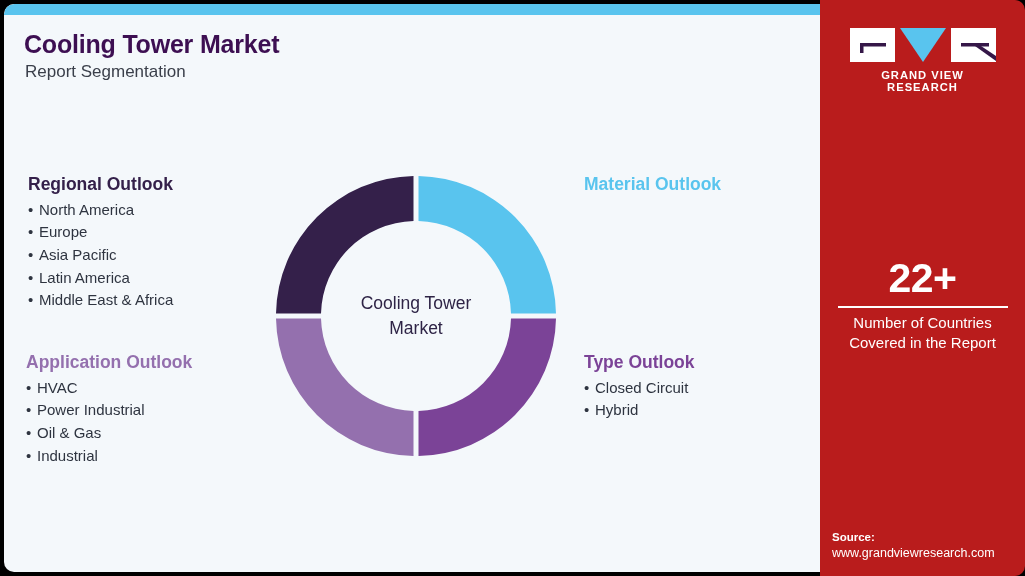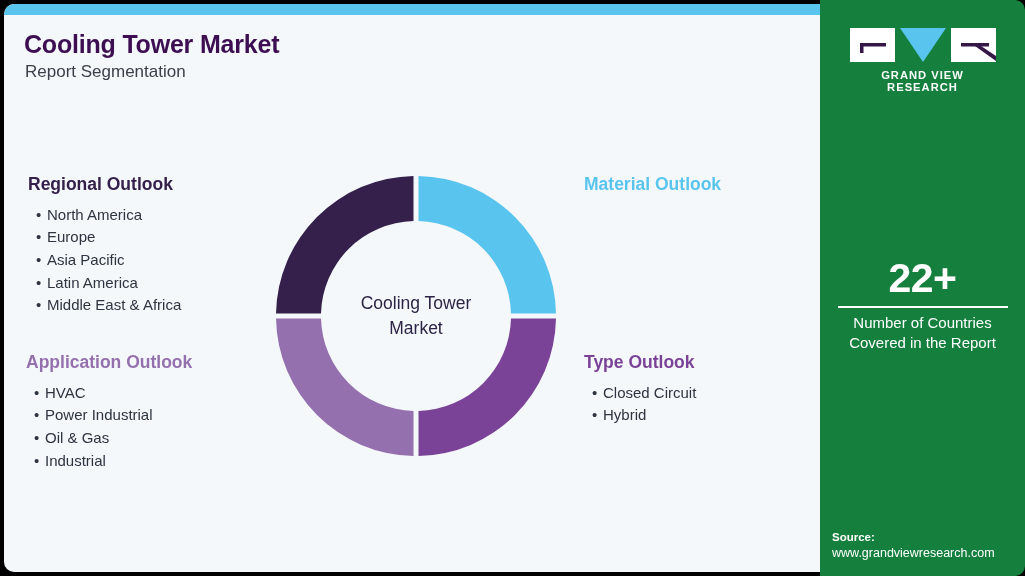--- a/index.html
+++ b/index.html
@@ -64,21 +64,21 @@
   .outlook {
     position: absolute;
   }
   .outlook h3 {
     margin: 0 0 3px 0;
     font-size: 17.5px;
     font-weight: bold;
     line-height: 1.25;
   }
   .outlook ul {
-    margin: 8px;
+    margin: 0;
     padding: 0;
     list-style: none;
   }
   .outlook li {
     font-size: 15px;
     color: #2e3440;
     line-height: 22.6px;
     white-space: nowrap;
   }
   .outlook li .bullet {
@@ -121,21 +121,21 @@
     pointer-events: none;
   }
 
   
   .right-panel {
     position: absolute;
     left: 820px;
     top: 0px;
     width: 205px;
     height: 576px;
-    background: #15803d;
+    background: #b91c1c;
     border-top-right-radius: 10px;
     border-bottom-right-radius: 10px;
     overflow: hidden;
   }
 
   .logo {
     position: absolute;
     left: 50%;
     transform: translateX(-50%);
     top: 28px;

